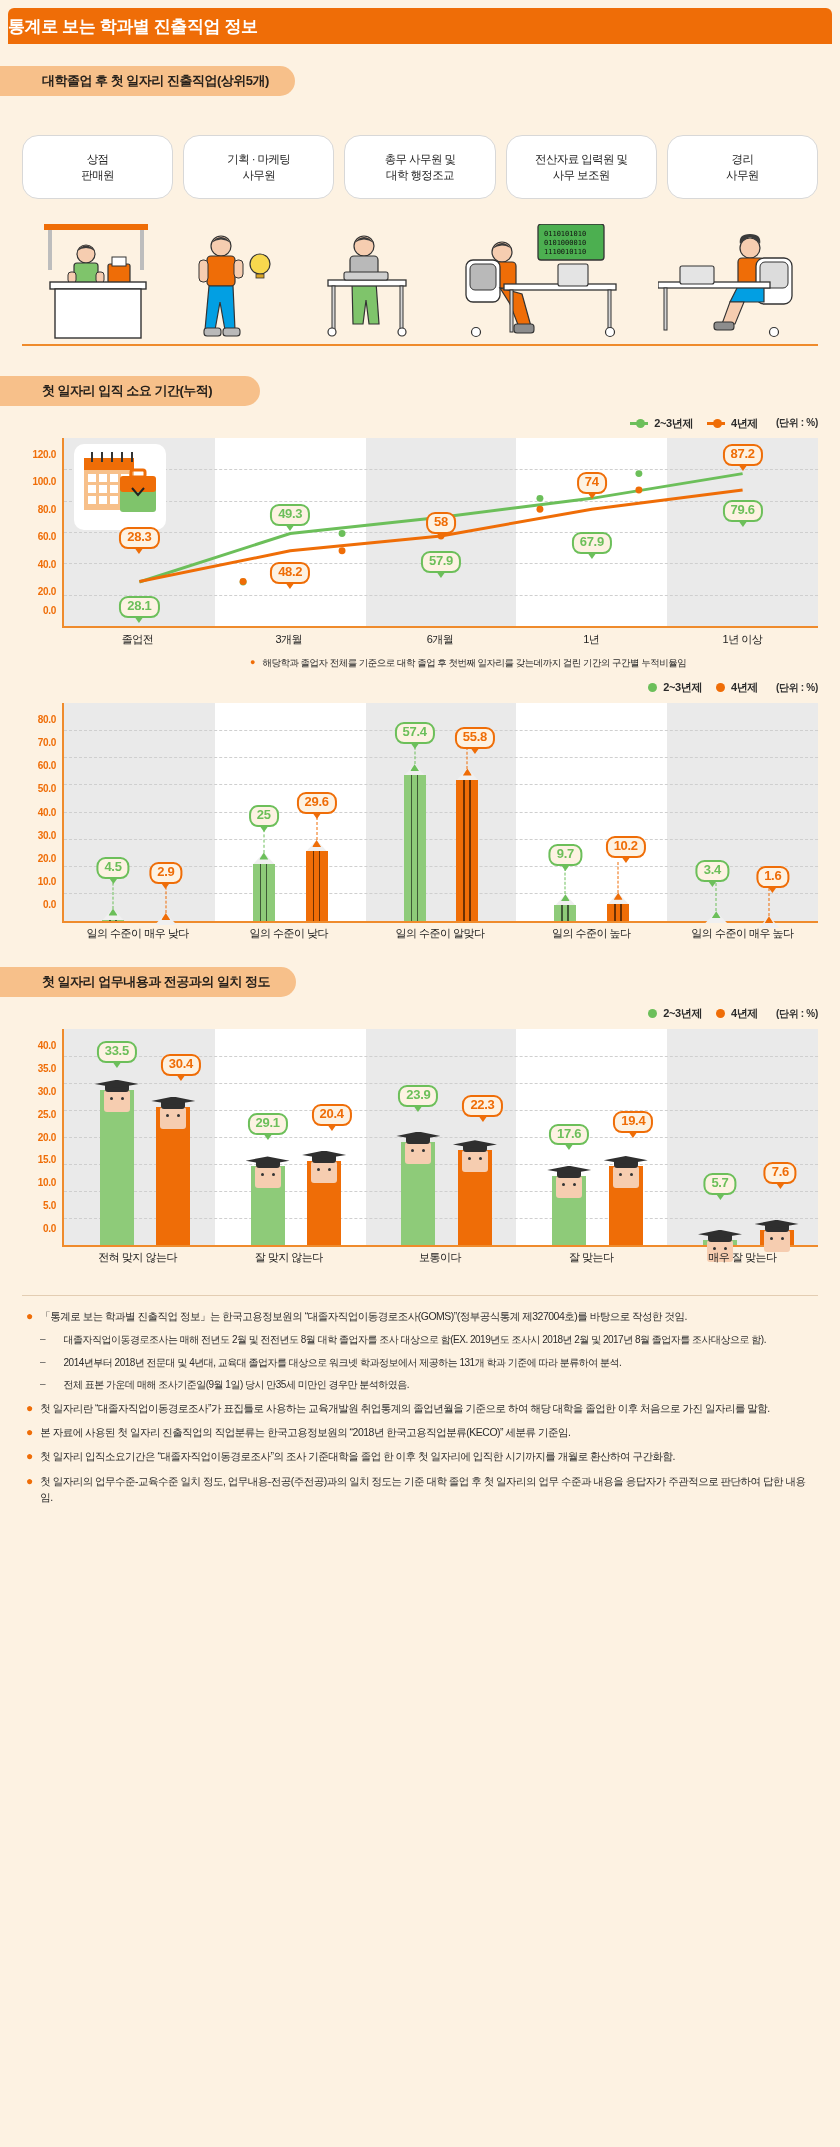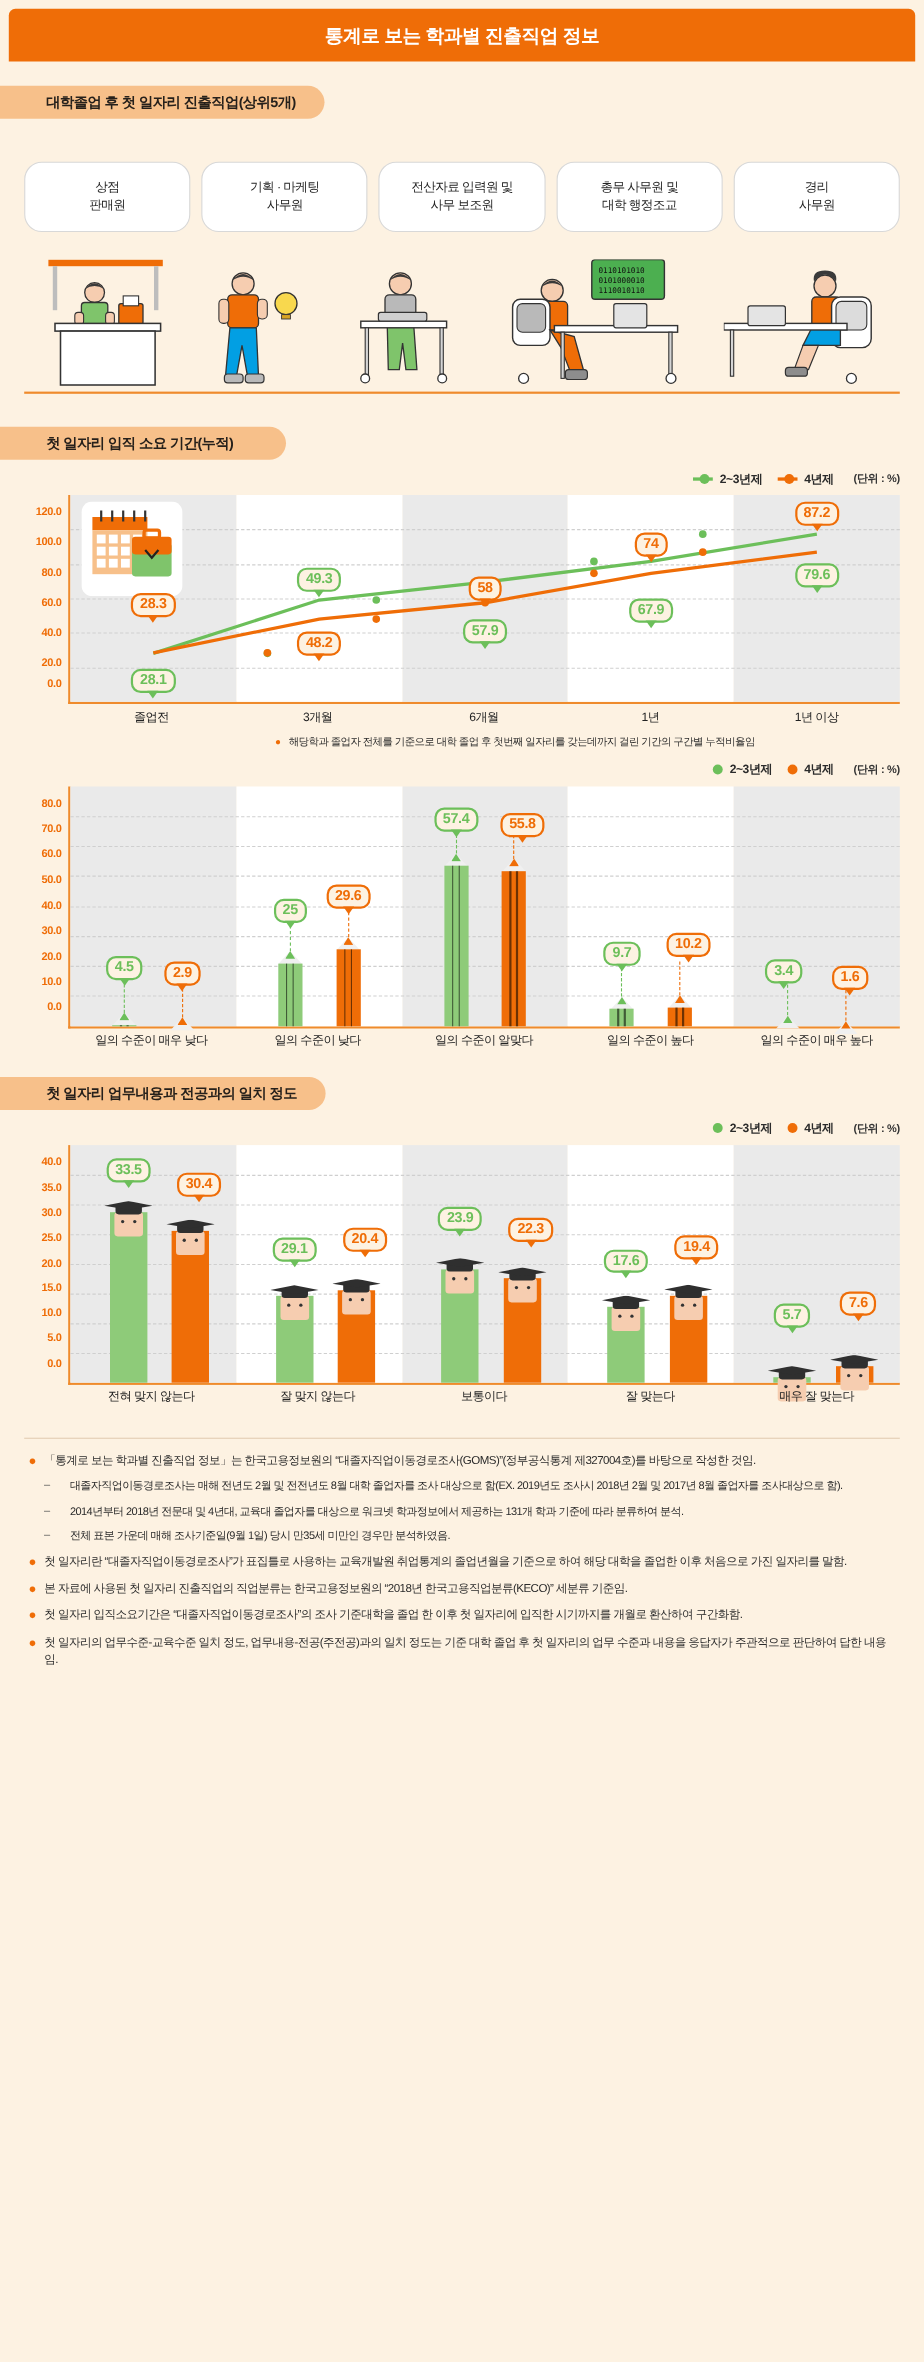--- a/index.html
+++ b/index.html
@@ -7,24 +7,24 @@
     width: 840px;
     background: #fdf2e2;
     font-family: "Liberation Sans", "DejaVu Sans", sans-serif;
     color: #2b2b2b;
   }
   .page { width: 840px; position: relative; background: #fdf2e2; padding-bottom: 16px; }
 
   
   .titlebar {
     margin: 8px 8px 0 8px;
-    height: 48px;
+    height: 36px;
     background: #ef6d07;
     border-radius: 6px 6px 0 0;
-    display: flex; align-items: center; justify-content: center;
+    display: flex; align-items: center; justify-content: flex-start;
   }
   .titlebar .t {
     color: #ffffff; font-size: 17px; font-weight: bold; letter-spacing: -0.4px;
   }
 
   
   .pill {
     height: 30px;
     background: #f7c08a;
     border-radius: 0 16px 16px 0;
@@ -32,21 +32,21 @@
     padding: 0 26px 0 42px;
     margin-left: 0;
     font-size: 13px; font-weight: bold; letter-spacing: -0.5px;
     color: #26201b;
     min-width: 260px;
   }
   .pill-wrap { margin-top: 22px; }
 
   
   .cards {
-    display: flex; justify-content: flex-end;
+    display: flex; justify-content: center;
     padding: 17px 22px; margin-top: 22px; gap: 10px;
   }
   .card {
     flex: 1 1 0;
     background: #ffffff;
     border: 1px solid #d8d8d8;
     border-radius: 16px;
     height: 64px;
     display: flex; flex-direction: column; align-items: center; justify-content: center;
     font-size: 11.5px; letter-spacing: -0.6px; line-height: 1.4; text-align: center;
@@ -170,26 +170,26 @@
   <div class="cards">
     <div class="card">
       <span>상점</span>
       <span>판매원</span>
     </div>
     <div class="card">
       <span>기획 · 마케팅</span>
       <span>사무원</span>
     </div>
     <div class="card">
+      <span>총무 사무원 및</span>
+      <span>대학 행정조교</span>
+    </div>
+    <div class="card">
       <span>전산자료 입력원 및</span>
       <span>사무 보조원</span>
-    </div>
-    <div class="card">
-      <span>총무 사무원 및</span>
-      <span>대학 행정조교</span>
     </div>
     <div class="card">
       <span>경리</span>
       <span>사무원</span>
     </div>
   </div>
 
   <div class="illo">
     <div class="ground"></div>
 

